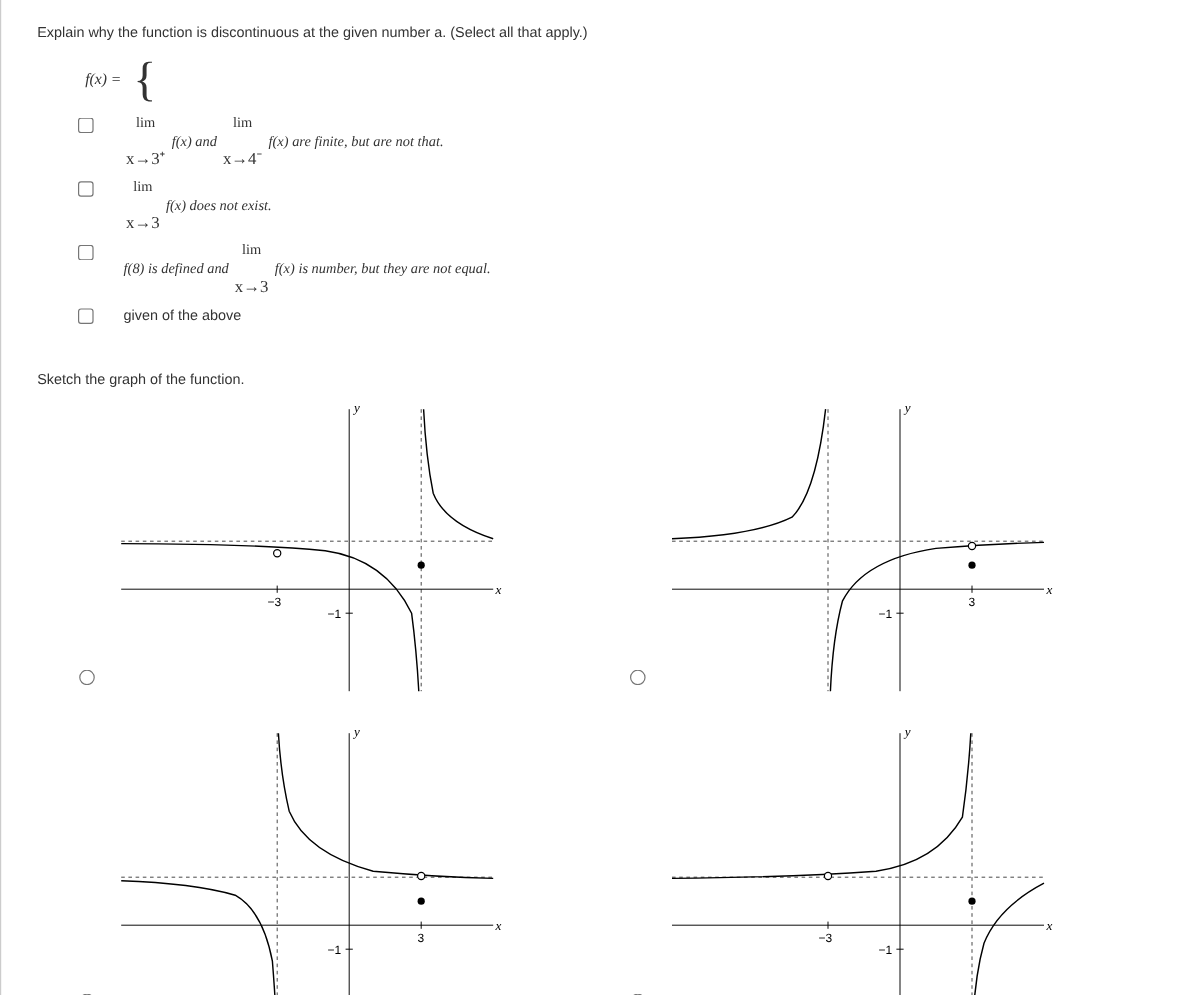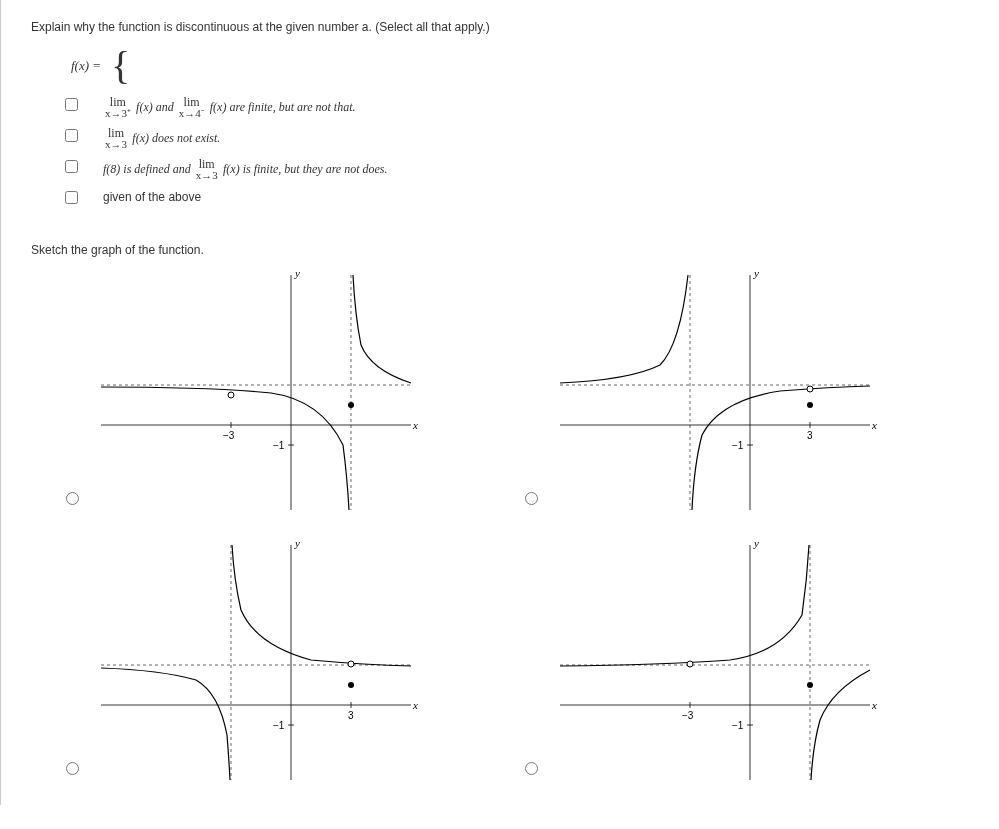--- a/index.html
+++ b/index.html
@@ -56,21 +56,21 @@
     flex-direction: column;
     align-items: center;
     font-family: 'Times New Roman', serif;
     font-style: normal;
     font-size: 12px;
     line-height: 1;
     vertical-align: middle;
     margin: 0 2px;
   }
   .lim .top { }
-  .lim .bot { font-size: 11px; }
+  .lim .bot { font-size: 14px; margin-top: 19px; }
   .ital { font-family: 'Times New Roman', serif; font-style: italic; }
   .sketch-label { margin: 36px 0 8px 0; }
   .graph-grid {
     display: grid;
     grid-template-columns: 40px 1fr 40px 1fr;
     grid-template-rows: auto auto;
     row-gap: 20px;
     align-items: end;
     margin-left: 20px;
   }
@@ -125,21 +125,21 @@
   </div>
 
   <div class="opt-row">
     <input type="checkbox" style="">
     <span>
       <span class="ital">f(8) is defined and </span>
       <span class="lim">
         <span class="top">lim</span>
         <span class="bot">x→3</span>
       </span>
-      <span class="ital"> f(x)  is finite, but they are not does.</span>
+      <span class="ital"> f(x)  is number, but they are not equal.</span>
     </span>
   </div>
 
 
   <div class="opt-row">
     <input type="checkbox" style="">
     <span>given of the above</span>
   </div>
 </div>
 

